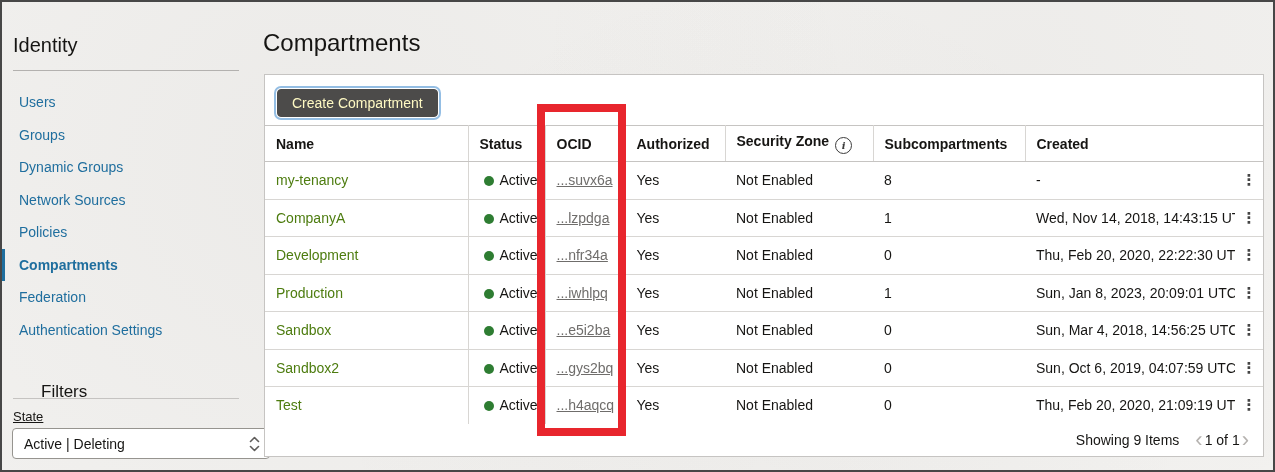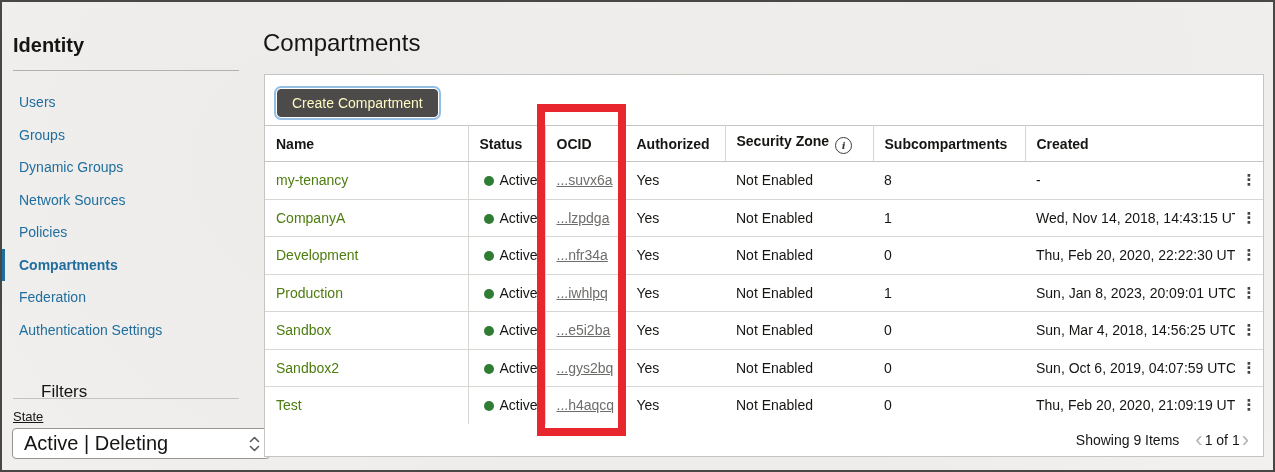--- a/index.html
+++ b/index.html
@@ -10,33 +10,33 @@
     border:2px solid #474747; overflow:hidden;
     background-color:#f2f1ef;
     background-image:
       radial-gradient(circle at 25% 35%, rgba(120,115,110,0.05), transparent 55%),
       radial-gradient(circle at 80% 15%, rgba(120,115,110,0.04), transparent 45%),
       radial-gradient(circle at 60% 85%, rgba(120,115,110,0.04), transparent 50%);
   }
 
   
   .sidebar { position:absolute; left:0; top:0; width:245px; height:100%; }
-  .sidebar-title { position:absolute; left:11px; top:32px; font-size:20px; font-weight:700; color:#161513; }
+  .sidebar-title { position:absolute; left:11px; top:32px; font-size:20px; font-weight:400; color:#161513; }
   .side-rule1 { position:absolute; left:11px; top:68px; width:226px; border:none; border-top:1px solid #b3b1af; margin:0; }
   .nav { position:absolute; left:0; top:84px; width:245px; }
   .nav-item { height:32.5px; line-height:32.5px; padding-left:17px; font-size:14px; color:#1f6e9e; cursor:pointer; }
   .nav-item.active { font-weight:700; border-left:3px solid #1f6e9e; padding-left:14px; }
   .filters-title { position:absolute; left:11px; top:380px; font-size:17px; font-weight:400; color:#161513;margin-left:28px; }
   .side-rule2 { position:absolute; left:11px; top:396px; width:226px; border:none; border-top:1px solid #c5c3c1; margin:0; }
   .state-label { position:absolute; left:11px; top:407px; font-size:13px; color:#161513;text-decoration:underline; }
   .state-select {
     position:absolute; left:10px; top:426px; width:258px; height:31px; box-sizing:border-box;
     background:#fff; border:1px solid #96948f; border-radius:4px;
     display:flex; align-items:center; justify-content:space-between;
-    padding:0 9px 0 11px; font-size:20px; color:#161513; cursor:pointer;
+    padding:0 9px 0 11px; font-size:14px; color:#161513; cursor:pointer;
   }
 
   
   .main-title { position:absolute; left:261px; top:27px; font-size:24px; font-weight:400; color:#161513; }
   .card {
     position:absolute; left:262px; top:72px; width:1000px; height:383px; box-sizing:border-box;
     background:#fff; border:1px solid #c6c4c2;
   }
   .create-btn {
     position:absolute; left:12px; top:14px; height:28px; padding:0 14px;

